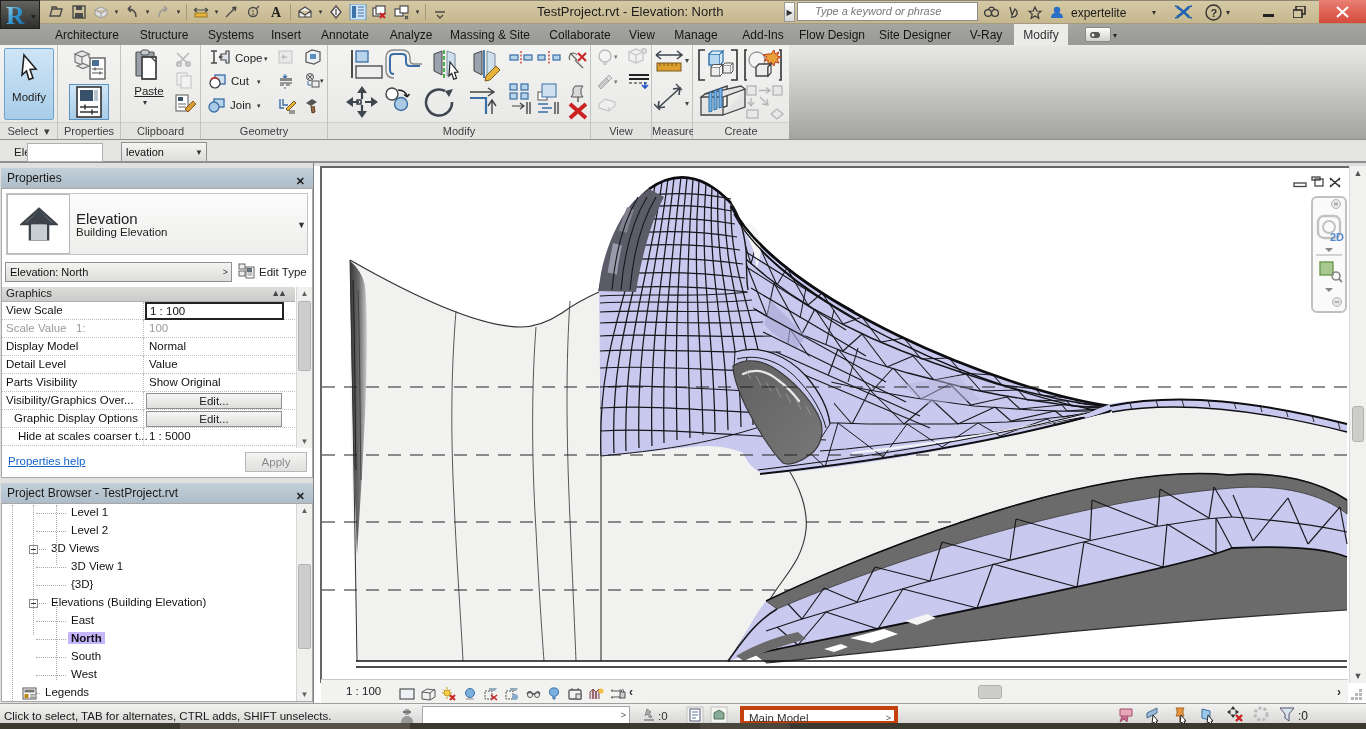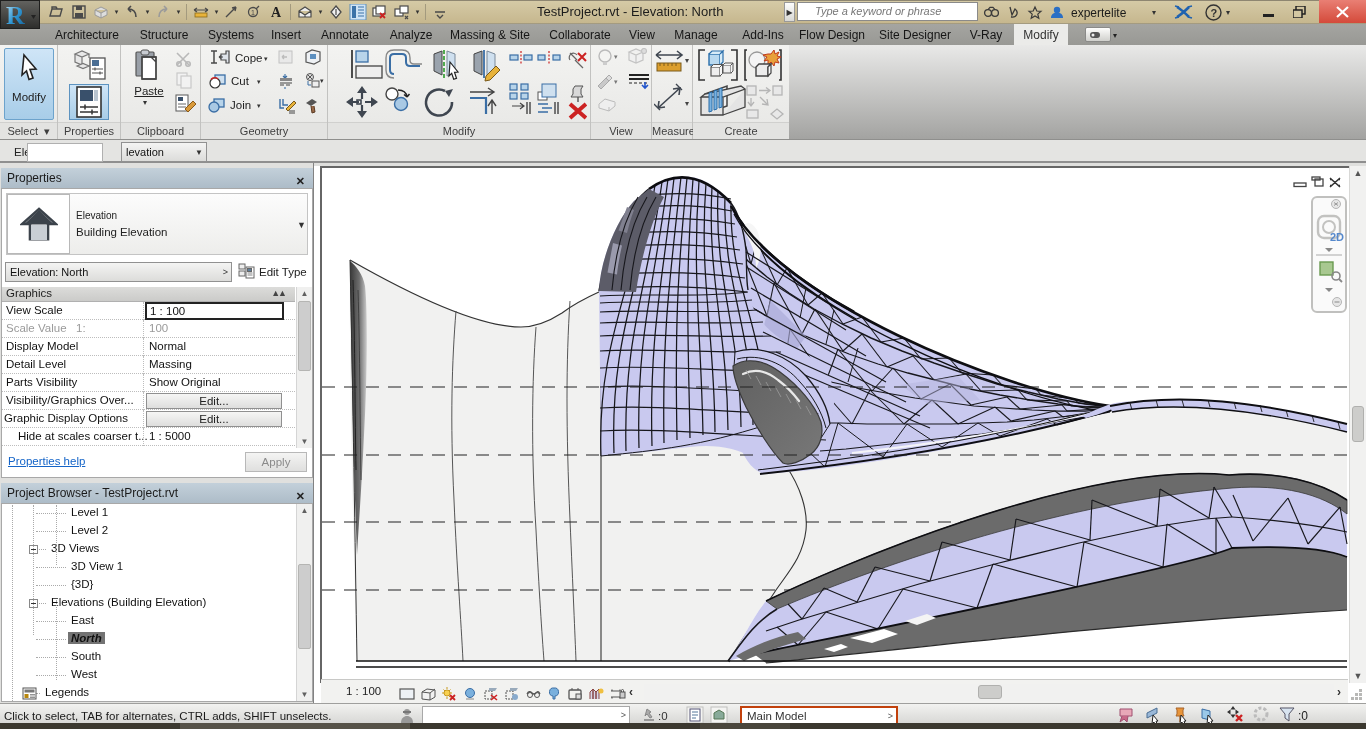--- a/index.html
+++ b/index.html
@@ -773,21 +773,21 @@
     <div id="leftcol" class="abs"></div>
     <div class="ptitle abs" style="top:168px;">Properties<span class="pclose">✕</span></div>
     <div class="abs" style="left:1px;top:188px;width:312px;height:290px;background:#fff;border:1px solid #a8a8a8;"></div>
     <div class="abs" style="left:6px;top:193px;width:302px;height:62px;background:linear-gradient(#fcfcfc,#ededeb);border:1px solid #c4c4c4;"></div>
     <div class="abs" style="left:7px;top:194px;width:63px;height:60px;background:#fff;border:1px solid #b8b8b8;"></div>
     <svg class="abs" style="left:20px;top:207px" width="38" height="36" viewBox="0 0 38 36">
       <path d="M19 2 L36 18 L28 18 L28 34 L10 34 L10 18 L2 18 Z" fill="none" stroke="#3c434b" stroke-width="2.6" transform="scale(1,0.95)"></path>
       <rect x="11" y="18" width="16" height="15" fill="#c9ced4"></rect>
       <path d="M19 3 L34 17.5 L4 17.5 Z" fill="#3c434b"></path>
     </svg>
-    <div class="abs" style="left:76px;top:210px;font-size:10px;color:#222;">Elevation</div>
+    <div class="abs" style="left:76px;top:210px;font-size:15px;color:#222;">Elevation</div>
     <div class="abs" style="left:76px;top:226px;font-size:11.5px;color:#222;">Building Elevation</div>
     <div class="abs" style="left:297px;top:220px;font-size:9px;color:#333;">▼</div>
     <div class="combo abs" style="left:5px;top:262px;width:227px;height:20px;">
       <span class="cv">Elevation: North</span>
       <span class="ca" style="font-size:9px;">˃</span>
     </div>
     <svg class="abs" style="left:238px;top:263px" width="17" height="17" viewBox="0 0 17 17">
       <g fill="#eee" stroke="#666" stroke-width="1">
         <rect x="1" y="1" width="6" height="5"></rect>
         <rect x="1" y="8" width="6" height="5"></rect>
@@ -806,31 +806,31 @@
     <div class="abs" style="left:6px;top:322px;font-size:11.5px;color:#9a9a9a;white-space:nowrap;">Scale Value&nbsp;&nbsp;&nbsp;1:</div>
     <div class="abs" style="left:143px;top:320px;width:1px;height:18px;border-left:1px dotted #bdbdbd;"></div>
     <div class="abs" style="left:149px;top:322px;font-size:11.5px;color:#9a9a9a;">100</div>
     <div class="abs" style="left:2px;top:338px;width:293px;height:18px;border-bottom:1px dotted #bdbdbd;"></div>
     <div class="abs" style="left:6px;top:340px;font-size:11.5px;color:#111;white-space:nowrap;">Display Model</div>
     <div class="abs" style="left:143px;top:338px;width:1px;height:18px;border-left:1px dotted #bdbdbd;"></div>
     <div class="abs" style="left:149px;top:340px;font-size:11.5px;color:#111;">Normal</div>
     <div class="abs" style="left:2px;top:356px;width:293px;height:18px;border-bottom:1px dotted #bdbdbd;"></div>
     <div class="abs" style="left:6px;top:358px;font-size:11.5px;color:#111;white-space:nowrap;">Detail Level</div>
     <div class="abs" style="left:143px;top:356px;width:1px;height:18px;border-left:1px dotted #bdbdbd;"></div>
-    <div class="abs" style="left:149px;top:358px;font-size:11.5px;color:#111;">Massing</div>
+    <div class="abs" style="left:149px;top:358px;font-size:11.5px;color:#111;">Value</div>
     <div class="abs" style="left:2px;top:374px;width:293px;height:18px;border-bottom:1px dotted #bdbdbd;"></div>
     <div class="abs" style="left:6px;top:376px;font-size:11.5px;color:#111;white-space:nowrap;">Parts Visibility</div>
     <div class="abs" style="left:143px;top:374px;width:1px;height:18px;border-left:1px dotted #bdbdbd;"></div>
     <div class="abs" style="left:149px;top:376px;font-size:11.5px;color:#111;">Show Original</div>
     <div class="abs" style="left:2px;top:392px;width:293px;height:18px;border-bottom:1px dotted #bdbdbd;"></div>
     <div class="abs" style="left:6px;top:394px;font-size:11.5px;color:#111;white-space:nowrap;">Visibility/Graphics Over...</div>
     <div class="abs" style="left:143px;top:392px;width:1px;height:18px;border-left:1px dotted #bdbdbd;"></div>
     <div class="abs" style="left:146px;top:393px;width:136px;height:16px;background:linear-gradient(#f6f6f5,#dededd);border:1px solid #909090;font-size:11.5px;color:#222;text-align:center;line-height:15px;">Edit...</div>
     <div class="abs" style="left:2px;top:410px;width:293px;height:18px;border-bottom:1px dotted #bdbdbd;"></div>
-    <div class="abs" style="left:4px;top:412px;font-size:11.5px;color:#111;white-space:nowrap;">Graphic Display Options</div>
+    <div class="abs" style="left:14px;top:412px;font-size:11.5px;color:#111;white-space:nowrap;">Graphic Display Options</div>
     <div class="abs" style="left:143px;top:410px;width:1px;height:18px;border-left:1px dotted #bdbdbd;"></div>
     <div class="abs" style="left:146px;top:411px;width:136px;height:16px;background:linear-gradient(#f6f6f5,#dededd);border:1px solid #909090;font-size:11.5px;color:#222;text-align:center;line-height:15px;">Edit...</div>
     <div class="abs" style="left:2px;top:428px;width:293px;height:18px;border-bottom:1px dotted #bdbdbd;"></div>
     <div class="abs" style="left:6px;top:430px;font-size:11.5px;color:#111;white-space:nowrap;padding-left:12px;">Hide at scales coarser t...</div>
     <div class="abs" style="left:143px;top:428px;width:1px;height:18px;border-left:1px dotted #bdbdbd;"></div>
     <div class="abs" style="left:149px;top:430px;font-size:11.5px;color:#111;">1 : 5000</div>
     <div class="scroll abs" style="left:296px;top:287px;width:16px;height:161px;">
       <div class="sbtn" style="top:0;">▲</div>
       <div class="sbtn" style="bottom:0;">▼</div>
       <div class="sthumb" style="top:14px;width:13px;height:70px;"></div>
@@ -853,21 +853,21 @@
     <div class="abs" style="left:36px;top:585px;width:30px;border-top:1px dotted #aaa;"></div>
     <div class="abs" style="left:68px;top:578px;font-size:11.5px;color:#111;font-weight:normal;padding:0 3px;">{3D}</div>
     <div class="abs" style="left:36px;top:603px;width:10px;border-top:1px dotted #aaa;"></div>
     <div class="abs" style="left:29px;top:599px;width:9px;height:9px;background:#fff;border:1px solid #888;">
       <div style="position:absolute;left:1px;top:3px;width:5px;height:1px;background:#333;"></div>
     </div>
     <div class="abs" style="left:48px;top:596px;font-size:11.5px;color:#111;font-weight:normal;padding:0 3px;">Elevations (Building Elevation)</div>
     <div class="abs" style="left:36px;top:621px;width:30px;border-top:1px dotted #aaa;"></div>
     <div class="abs" style="left:68px;top:614px;font-size:11.5px;color:#111;font-weight:normal;padding:0 3px;">East</div>
     <div class="abs" style="left:36px;top:639px;width:30px;border-top:1px dotted #aaa;"></div>
-    <div class="abs" style="left:68px;top:632px;font-size:11.5px;color:#111;font-weight:bold;background:#737373;padding:0 3px;font-style:italic;">North</div>
+    <div class="abs" style="left:68px;top:632px;font-size:11.5px;color:#111;font-weight:bold;background:#c4b5fd;padding:0 3px;">North</div>
     <div class="abs" style="left:36px;top:657px;width:30px;border-top:1px dotted #aaa;"></div>
     <div class="abs" style="left:68px;top:650px;font-size:11.5px;color:#111;font-weight:normal;padding:0 3px;">South</div>
     <div class="abs" style="left:36px;top:675px;width:30px;border-top:1px dotted #aaa;"></div>
     <div class="abs" style="left:68px;top:668px;font-size:11.5px;color:#111;font-weight:normal;padding:0 3px;">West</div>
     <div class="abs" style="left:36px;top:693px;width:4px;border-top:1px dotted #aaa;"></div>
     <svg class="abs" style="left:22px;top:687px" width="15" height="13" viewBox="0 0 15 13">
       <rect x="1" y="1" width="13" height="11" fill="#fff" stroke="#555"></rect>
       <rect x="2.5" y="2.5" width="10" height="3" fill="#777"></rect>
       <rect x="2.5" y="7" width="4" height="4" fill="#b8860b"></rect>
       <path d="M8 7.5 h5 M8 9 h5 M8 10.5 h5" stroke="#777" stroke-width="0.8"></path>
@@ -995,21 +995,21 @@
       <path d="M3 13 h10" stroke="#999" stroke-width="2"></path>
     </svg>
     <div class="abs" style="left:658px;top:710px;font-size:11.5px;color:#333;z-index:3;">:0</div>
     <svg class="abs" style="left:686px;top:706px;z-index:3" width="46" height="19" viewBox="0 0 46 19">
       <rect x="1" y="1" width="16" height="16" fill="#f4f4f2" stroke="#c0c0be"></rect>
       <rect x="4" y="3" width="10" height="12" fill="#fff" stroke="#557"></rect>
       <path d="M6 6 h6 M6 9 h6 M6 12 h4" stroke="#579" stroke-width="1"></path>
       <rect x="25" y="1" width="16" height="16" fill="#f4f4f2" stroke="#c0c0be"></rect>
       <path d="M28 13 v-6 l5 -3 l5 3 v6 Z" fill="#8a9" stroke="#575"></path>
     </svg>
-    <div class="abs" style="left:740px;top:706px;width:158px;height:19px;background:#fff;border:2px solid #c2410c;z-index:3;font-size:11.5px;color:#333;">
+    <div class="abs" style="left:740px;top:706px;width:158px;height:19px;background:#fff;border:4px solid #c2410c;z-index:3;font-size:11.5px;color:#333;">
       <span style="position:absolute;left:5px;top:2px;">Main Model</span>
       <span style="position:absolute;right:3px;top:3px;font-size:9px;color:#555;">˃</span>
     </div>
     <svg class="abs" style="left:1118px;top:705px;z-index:3" width="200" height="21" viewBox="0 0 200 21">
       <g>
         <path d="M2 4 h12 v7 h-12 Z" fill="#e8a8b8" stroke="#a05070"></path>
         <path d="M4 11 l-2 6 l4 -3 l3 3 l1 -6" fill="#c86888" stroke="#a05070"></path>
       </g>
       <g transform="translate(27,0)">
         <path d="M2 8 l10 -5 v5 l-10 5 Z" fill="#9ab8d8" stroke="#4a6e94"></path>

